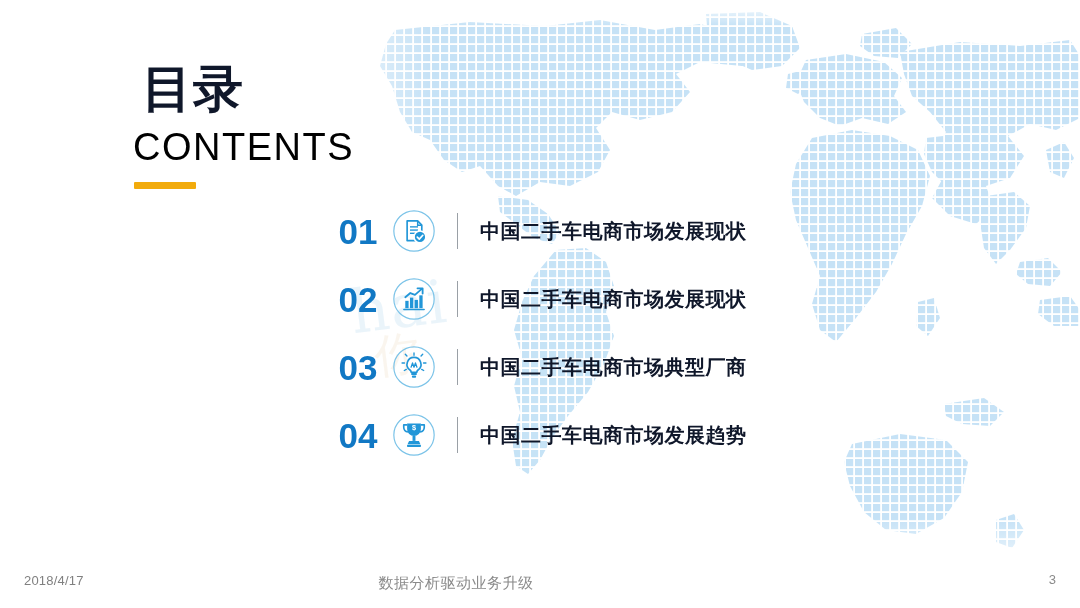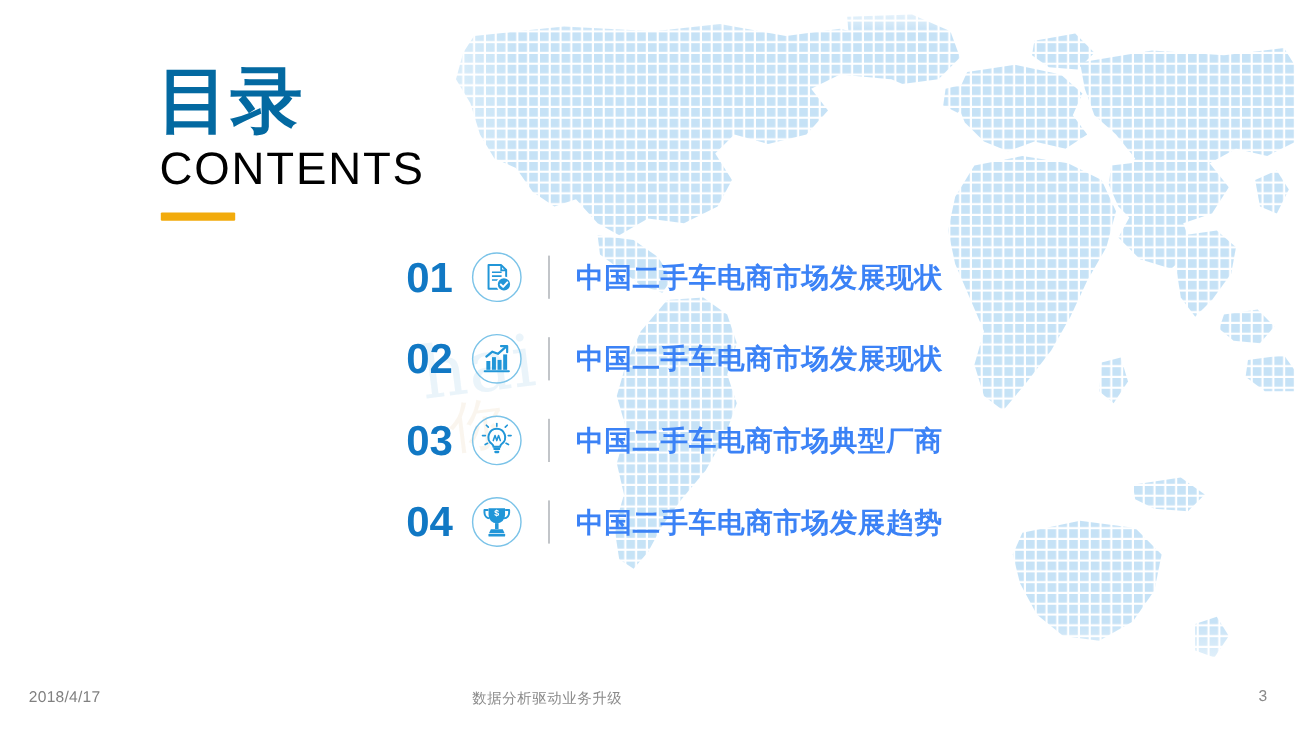--- a/index.html
+++ b/index.html
@@ -102,26 +102,26 @@
   }
 
   
   .header {
     position: absolute;
     left: 131px;
     top: 52px;
     width: 400px;
   }
   .title-cn {
-    font-size: 60px;
+    font-size: 50px;
     font-weight: bold;
-    color: #0369a1;
+    color: #0f172a;
     line-height: 1.05;
     letter-spacing: 1px;
-    margin: 0;
+    margin: 11px;
     white-space: nowrap;
   }
   .title-en {
     font-size: 38px;
     font-weight: 300;
     color: #000000;
     line-height: 1.1;
     letter-spacing: 1.5px;
     margin: 6px 0 0 2px;
     white-space: nowrap;
@@ -169,43 +169,43 @@
     height: 44px;
   }
   .toc-sep {
     width: 1px;
     height: 36px;
     background: #9aa0a6;
     margin: 0 22px 0 21px;
     flex: none;
   }
   .toc-label {
-    font-size: 23px;
+    font-size: 20px;
     font-weight: bold;
-    color: #3b82f6;
+    color: #0f172a;
     letter-spacing: 0.5px;
     white-space: nowrap;
   }
 
   
   .footer-date {
     position: absolute;
     left: 24px;
     top: 573px;
     font-size: 13px;
     color: #808080;
     letter-spacing: 0.2px;
   }
   .footer-center {
     position: absolute;
     left: 0;
     top: 574px;
     width: 912px;
     text-align: center;
-    font-size: 12px;
+    font-size: 15px;
     color: #8a8a8a;
     letter-spacing: 0.5px;
   }
   .footer-page {
     position: absolute;
     right: 24px;
     top: 572px;
     font-size: 13px;
     color: #8a8a8a;
   }

